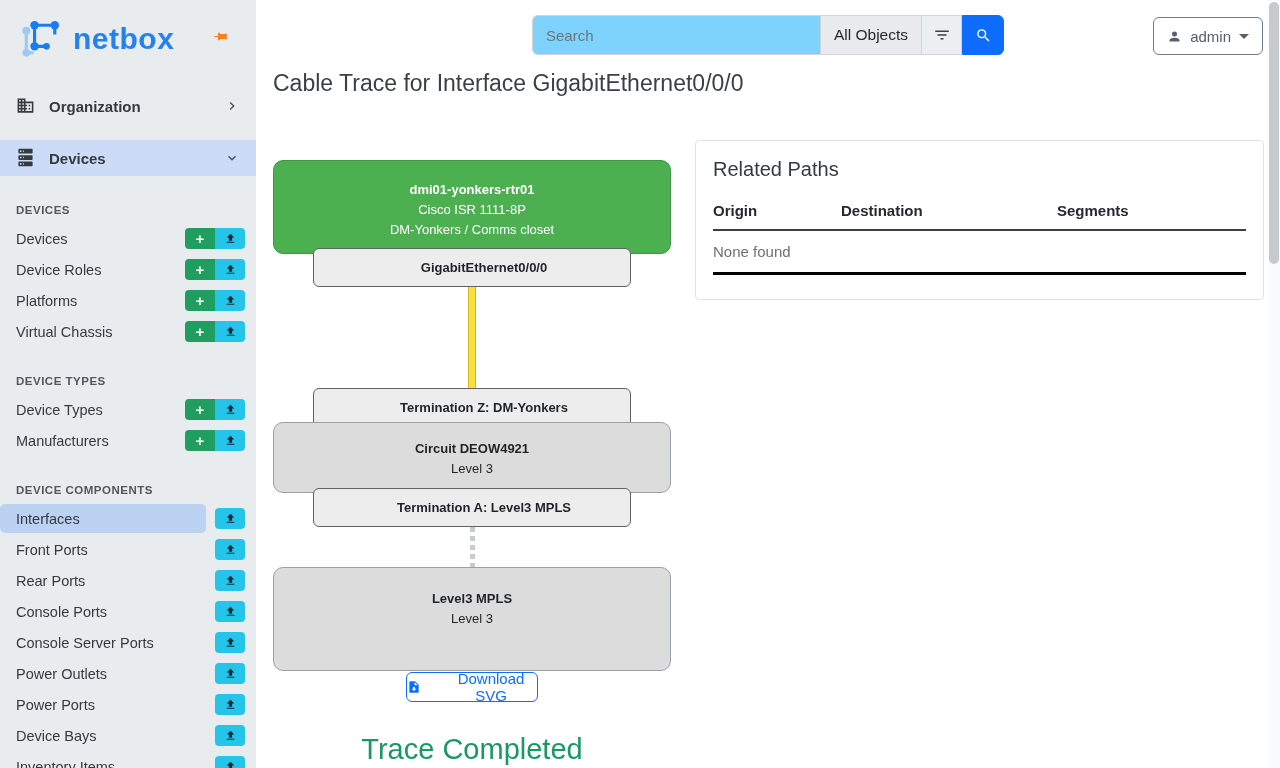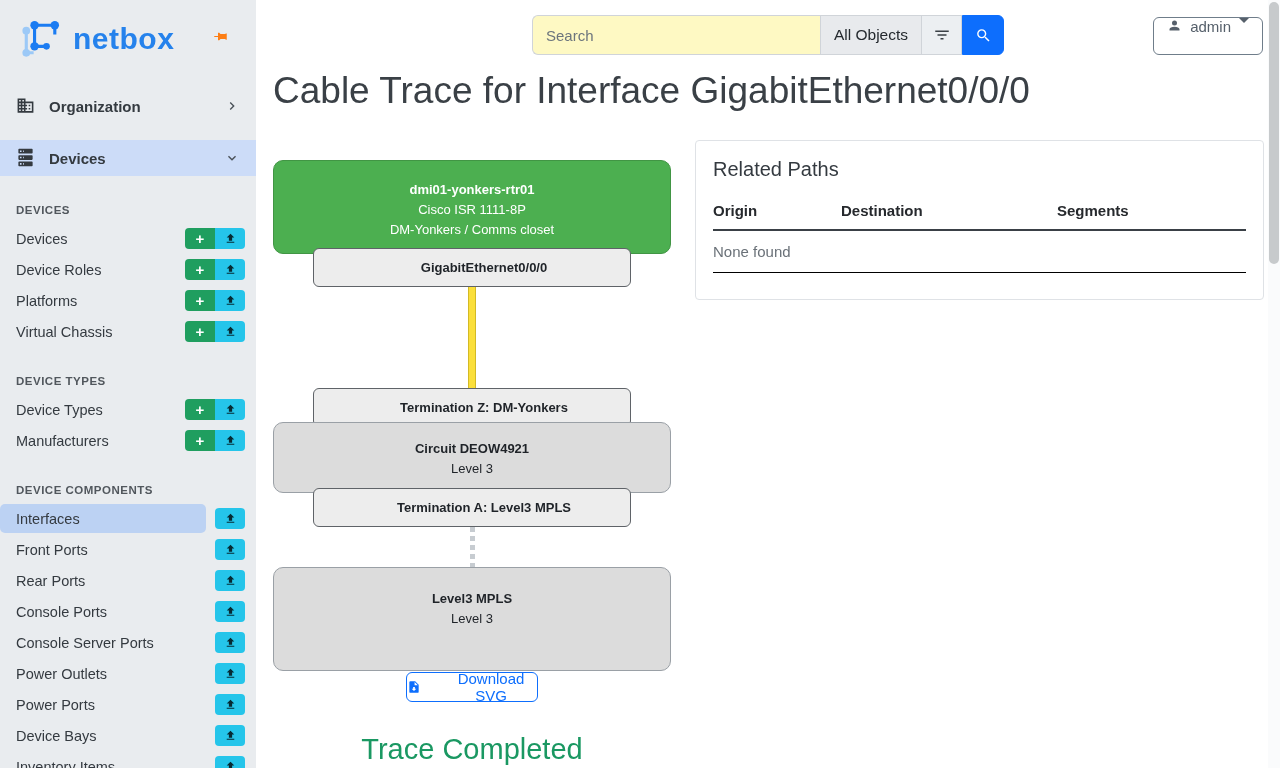--- a/index.html
+++ b/index.html
@@ -33,36 +33,36 @@
   .mini-btn.add { background:#1f9e5f; border-radius:4px 0 0 4px; color:#fff;
     font-weight:bold; font-size:15px; line-height:15px; }
   .mini-btn.import { background:#25c5ea; border-radius:0 4px 4px 0; }
   .mini-btn.import.solo { border-radius:4px; }
 
   
   .main { position:absolute; left:256px; top:0; width:1024px; height:768px; }
 
   .search-group { position:absolute; left:276px; top:15px; width:472px; height:40px; display:flex; }
   .search-input { flex:1; border:1px solid #d0d4d9; border-right:none; border-radius:6px 0 0 6px;
-    padding:0 13px; font-size:15px; color:#495057; background:#fef9c3; outline:none; min-width:0; }
+    padding:0 13px; font-size:15px; color:#495057; background:#7dd3fc; outline:none; min-width:0; }
   .search-input::placeholder { color:#6c757d; }
   .scope-btn { width:102px; background:#e8eaed; border:1px solid #d0d4d9; font-size:15.5px;
     color:#24292e; cursor:pointer; }
   .filter-btn { width:40px; background:#eceff2; border:1px solid #d0d4d9; border-left:none;
     display:flex; align-items:center; justify-content:center; cursor:pointer; }
   .go-btn { width:42px; background:#0d6efd; border:1px solid #0d6efd; border-radius:0 6px 6px 0;
     display:flex; align-items:center; justify-content:center; cursor:pointer; }
 
   .account-btn { position:absolute; top:17px; right:17px; height:38px; padding:0 13px;
-    border:1px solid #6f7d8a; border-radius:6px; display:flex; gap:8px;
+    border:1px solid #6f7d8a; border-radius:6px; display:flex; align-items:center; gap:8px;
     color:#56606b; font-size:15px; background:#fff; cursor:pointer; }
   .caret-down { width:0; height:0; border-left:5px solid transparent; border-right:5px solid transparent;
     border-top:5px solid #56606b; }
 
-  .page-title { position:absolute; top:70px; left:17px; font-size:37px; font-weight:400; color:#3a4046; }
+  .page-title { position:absolute; top:70px; left:17px; font-size:23px; font-weight:400; color:#3a4046; }
 
   
   .trace { position:absolute; left:17px; top:160px; width:398px; height:608px; }
   .tbox { position:absolute; text-align:center; font-size:13px; color:#1f2328; }
   .device-box { left:0; top:0; width:398px; height:94px; background:#4caf50; border:1px solid #419544;
     border-radius:10px; color:#fff; padding-top:19px; line-height:20px; }
   .device-name { font-weight:bold; }
   .port-box { left:40px; top:88px; width:318px; height:39px; background:#ededed; border:1px solid #5f6368;
     border-radius:6px; display:flex; align-items:center; justify-content:center; font-weight:bold;padding-left:24px; }
   .cable-line { position:absolute; left:195px; top:127px; width:8px; height:101px; background:#fbdf3a;
@@ -85,21 +85,21 @@
     font-size:29px; color:#1a9862; }
 
   
   .paths-card { position:absolute; left:439px; top:140px; width:569px; height:160px;
     border:1px solid #dfe2e6; border-radius:4px; background:#fff; padding:17px; }
   .paths-title { font-size:20px; font-weight:400; color:#343a40; }
   .paths-table { width:100%; border-collapse:collapse; margin-top:13px; }
   .paths-table th { text-align:left; font-size:15px; color:#26292d; padding:8px 0 10px;
     border-bottom:2px solid #3a4046; }
   .paths-table th:nth-child(1){ width:128px; } .paths-table th:nth-child(2){ width:216px; }
-  .paths-table td { padding:12px 0; color:#6a7178; font-size:15px; border-bottom:1px solid #000000; }
+  .paths-table td { padding:12px 0; color:#6a7178; font-size:15px; border-bottom:3px solid #000000; }
 
   
   .scroll-track { position:absolute; right:0; top:0; width:12px; height:768px; background:#fafbfc; }
   .scroll-thumb { position:absolute; right:1px; top:2px; width:10px; height:262px; background:#c7cacc;
     border-radius:5px; }
   svg { display:block; }
 </style>
 </head>
 <body>
 

